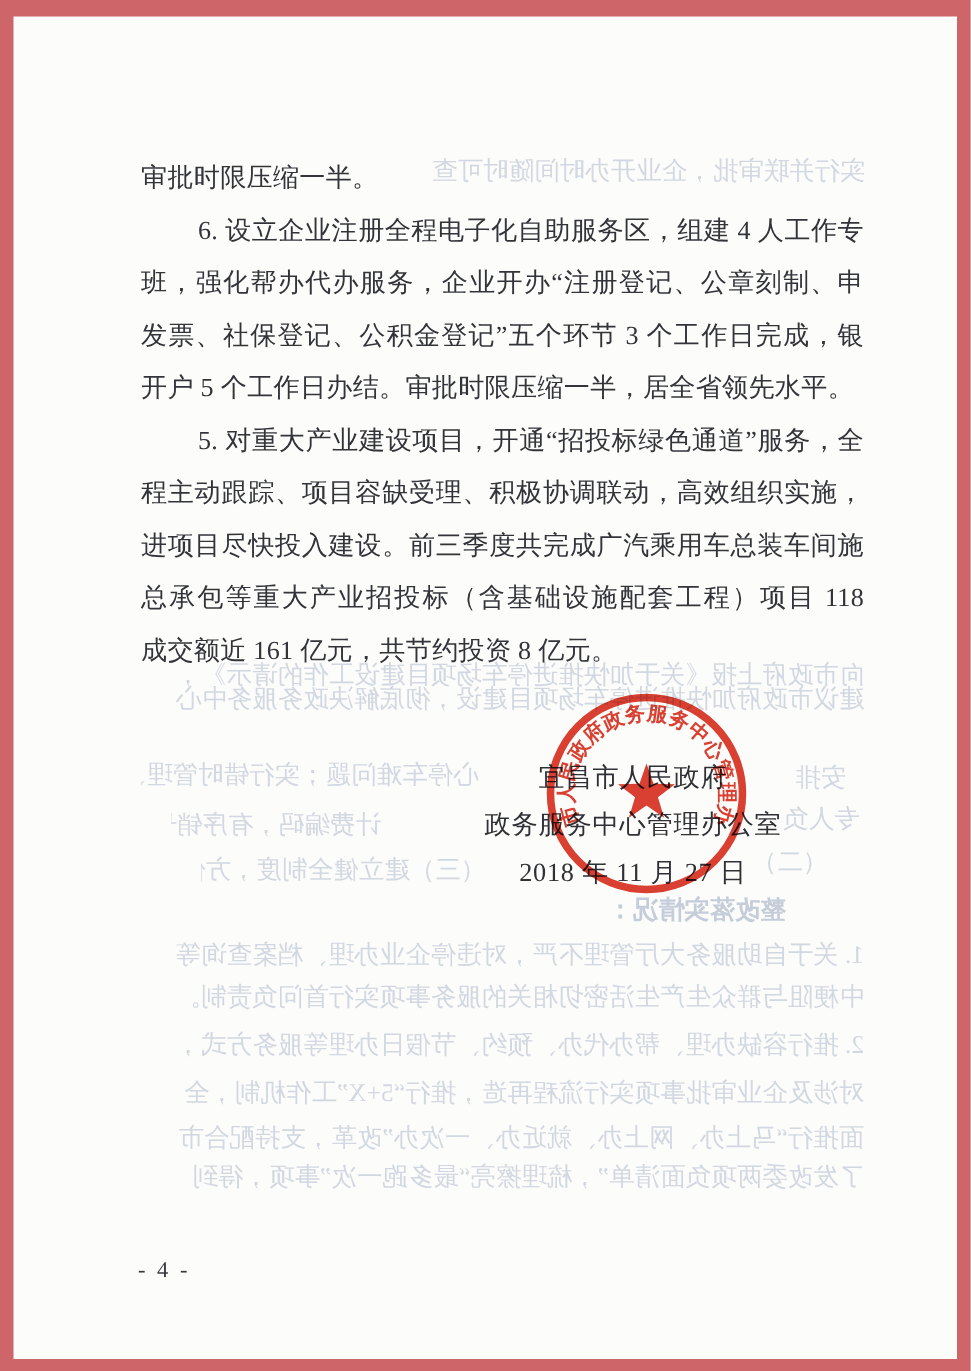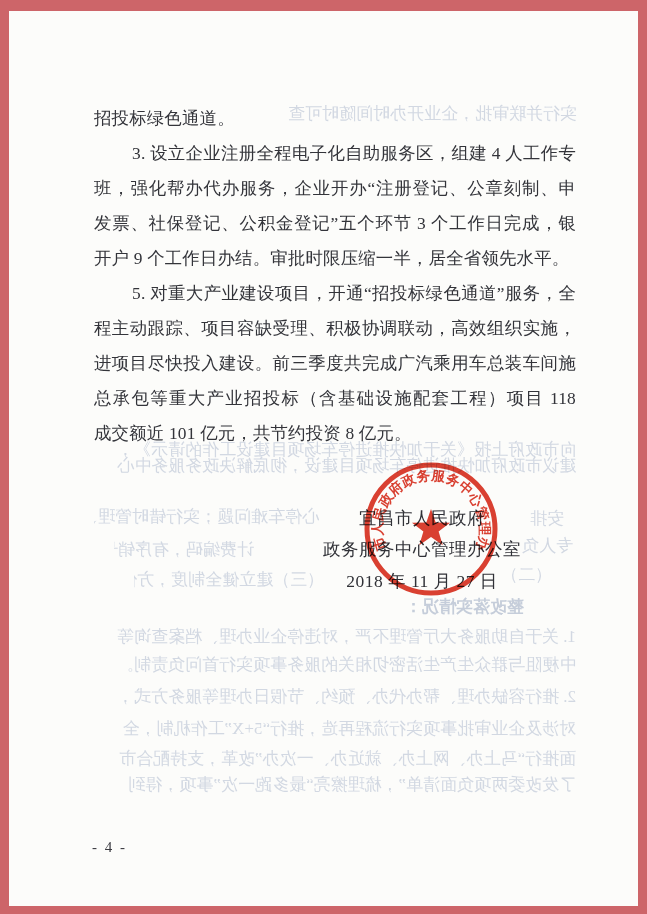--- a/index.html
+++ b/index.html
@@ -73,30 +73,30 @@
     <div class="bleed-line" style="left:468px;top:553px;width:75px;">（二）</div>
     <div class="bleed-line bold" style="left:390px;top:585px;width:125px;">整改落实情况：</div>
     <div class="bleed-line" style="left:85px;top:615px;width:482px;">1. 关于自助服务大厅管理不严，对违停企业办理、档案查询等</div>
     <div class="bleed-line" style="left:85px;top:643px;width:482px;">中梗阻与群众生产生活密切相关的服务事项实行首问负责制。</div>
     <div class="bleed-line" style="left:85px;top:675px;width:482px;">2. 推行容缺办理、帮办代办、预约、节假日办理等服务方式，</div>
     <div class="bleed-line" style="left:85px;top:707px;width:482px;">对涉及企业审批事项实行流程再造，推行“5+X”工作机制，全</div>
     <div class="bleed-line" style="left:85px;top:737px;width:482px;">面推行“马上办、网上办、就近办、一次办”改革，支持配合市</div>
     <div class="bleed-line" style="left:85px;top:763px;width:482px;">了发改委两项负面清单”，梳理擦亮“最多跑一次”事项，得到</div>
 
     <div class="body-text">
-      <div class="ln">招投标绿色通道。</div>
-      <div class="ln fill indent">3. 设立企业注册全程电子化自助服务区，组建 4 人工作专</div>
+      <div class="ln">审批时限压缩一半。</div>
+      <div class="ln fill indent">6. 设立企业注册全程电子化自助服务区，组建 4 人工作专</div>
       <div class="ln fill">班，强化帮办代办服务，企业开办“注册登记、公章刻制、申领</div>
       <div class="ln fill">发票、社保登记、公积金登记”五个环节 3 个工作日完成，银行</div>
-      <div class="ln">开户 9 个工作日办结。审批时限压缩一半，居全省领先水平。</div>
+      <div class="ln">开户 5 个工作日办结。审批时限压缩一半，居全省领先水平。</div>
       <div class="ln fill indent">5. 对重大产业建设项目，开通“招投标绿色通道”服务，全</div>
       <div class="ln fill">程主动跟踪、项目容缺受理、积极协调联动，高效组织实施，促</div>
       <div class="ln fill">进项目尽快投入建设。前三季度共完成广汽乘用车总装车间施工</div>
       <div class="ln fill">总承包等重大产业招投标（含基础设施配套工程）项目 118 个，</div>
-      <div class="ln">成交额近 101 亿元，共节约投资 8 亿元。</div>
+      <div class="ln">成交额近 161 亿元，共节约投资 8 亿元。</div>
     </div>
 
     <div class="signature">
       <div>宜昌市人民政府</div>
       <div>政务服务中心管理办公室</div>
       <div>2018 年 11 月 27 日</div>
     </div>
 
     <svg class="seal" viewBox="0 0 200 200">
       <circle cx="100" cy="100" r="64" fill="none" stroke-width="5" stroke="#d93020"></circle>

